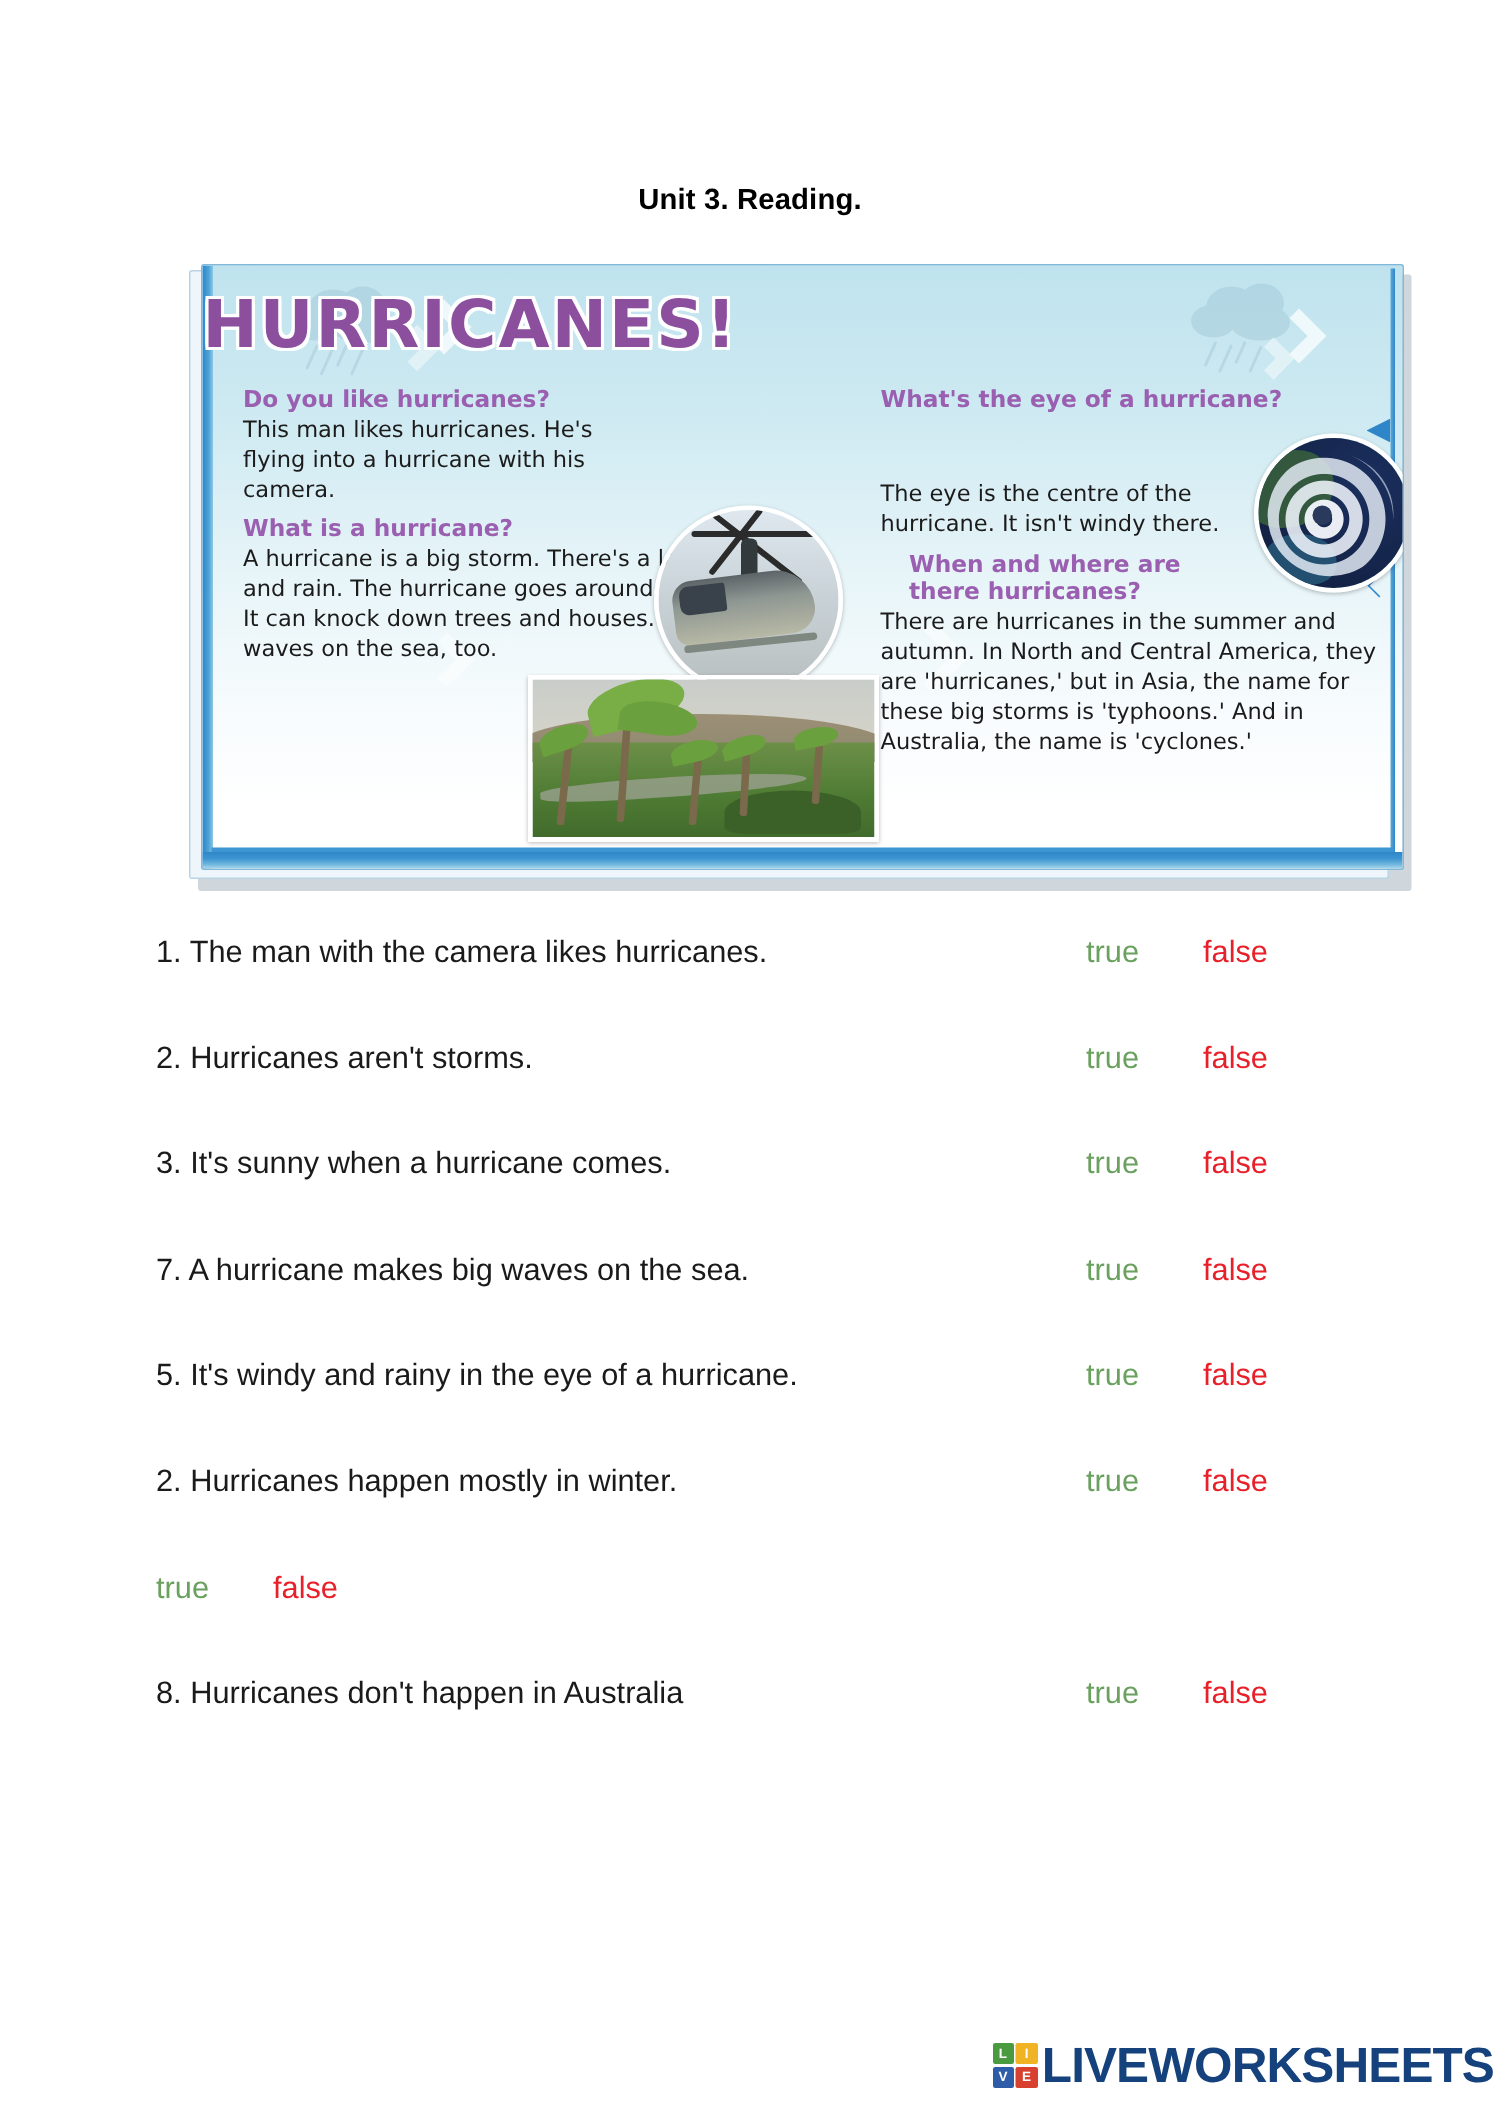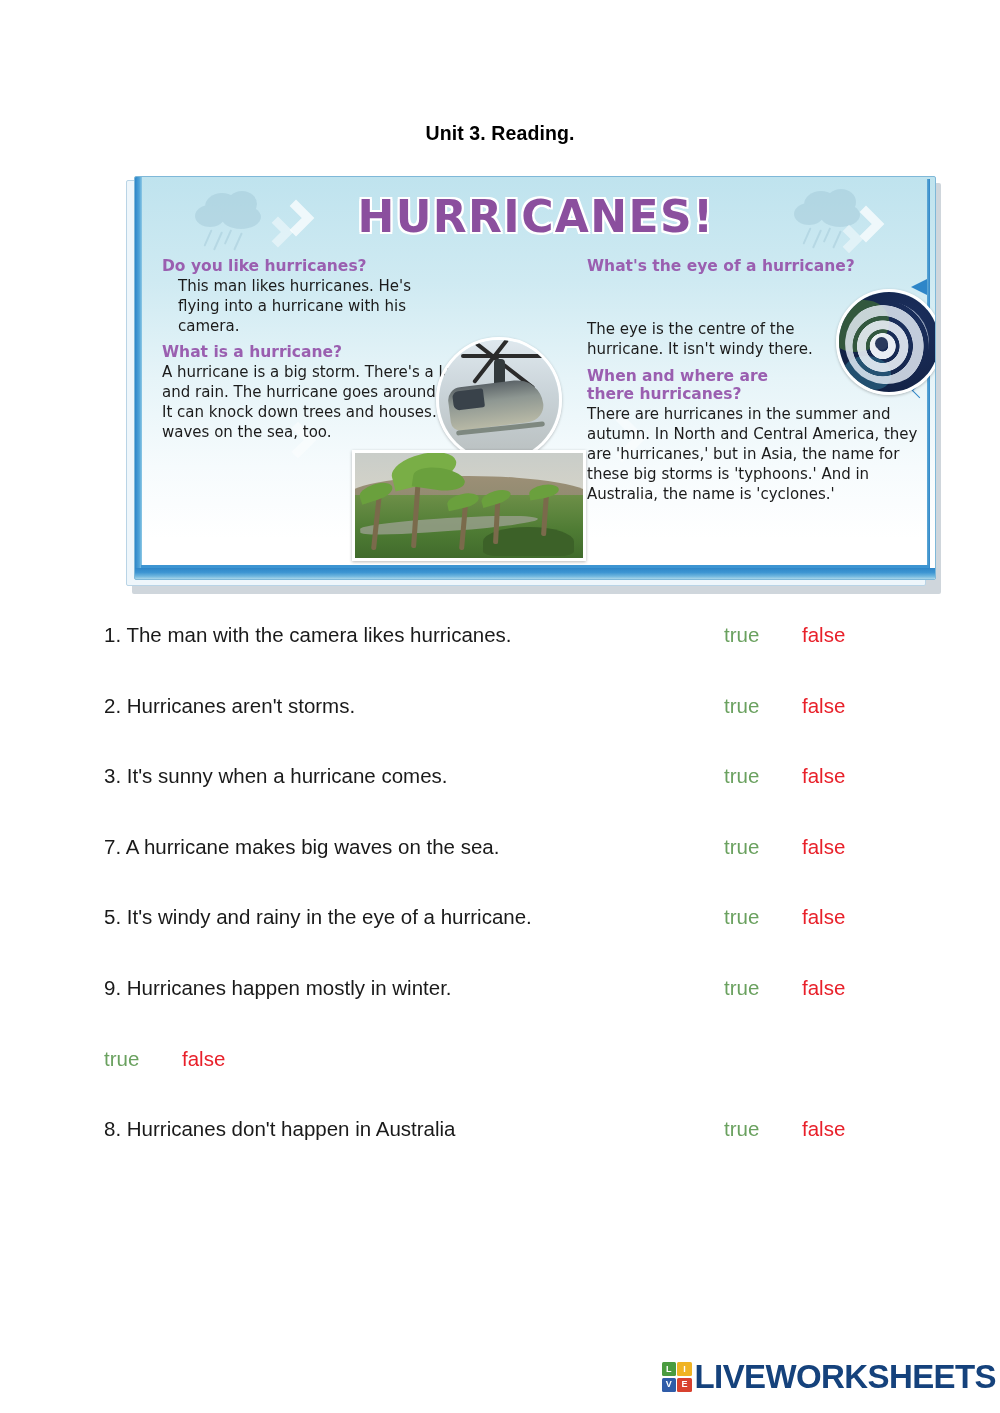--- a/index.html
+++ b/index.html
@@ -137,21 +137,21 @@
     border-top: none;
     border-right: none;
     width: 11px; height: 11px;
   }
 
   
   .card-title {
     position: absolute;
     left: 0; top: 14px;
     width: 802px;
-    text-align: center;
+    text-align: left;
     font-family: "DejaVu Sans", sans-serif;
     font-size: 44px;
     font-weight: bold;
     letter-spacing: 1.4px;
     color: #8b4f9e;
     -webkit-text-stroke: 2.2px #ffffff;
     paint-order: stroke fill;
     text-shadow:
       -2px -2px 0 #ffffff,  2px -2px 0 #ffffff,
       -2px  2px 0 #ffffff,  2px  2px 0 #ffffff,
@@ -420,21 +420,21 @@
       <div class="chev soft" style="left:150px; top:250px; width:26px; height:26px;"></div>
 
       <div class="edge-tab" style="top:102px;"></div>
       <div class="edge-tab hollow" style="top:208px; right:10px;"></div>
 
       <div class="card-title">HURRICANES!</div>
 
       <div class="col col-left">
         <div class="q-block tight">
           <div class="q-head">Do you like hurricanes?</div>
-          <div class="q-body" style="width:250px;margin-left:16px;">This man likes hurricanes. He's flying into a hurricane with his camera.</div>
+          <div class="q-body" style="width:250px;">This man likes hurricanes. He's flying into a hurricane with his camera.</div>
         </div>
         <div class="q-block">
           <div class="q-head">What is a hurricane?</div>
           <div class="q-body">A hurricane is a big storm. There's a lot of wind and rain. The hurricane goes around in a big circle. It can knock down trees and houses. There are big waves on the sea, too.</div>
         </div>
 
         <div class="photo-circle heli-photo">
           <div class="sky-bg"></div>
           <div class="heli-rotor"></div>
           <div class="heli-rotor b2"></div>
@@ -464,21 +464,21 @@
           <div class="frond" style="left:174px; bottom:60px; width:30px; height:13px; transform:rotate(-10deg);"></div>
         </div>
       </div>
 
       <div class="col col-right">
         <div class="q-block tight">
           <div class="q-head">What's the eye of a hurricane?</div>
           <div class="q-body" style="width:230px;margin-top:44px;">The eye is the centre of the hurricane. It isn't windy there.</div>
         </div>
         <div class="q-block">
-          <div class="q-head" style="width:220px;">When and where are there hurricanes?</div>
+          <div class="q-head" style="width:220px;margin-left:19px;">When and where are there hurricanes?</div>
           <div class="q-body">There are hurricanes in the summer and autumn. In North and Central America, they are 'hurricanes,' but in Asia, the name for these big storms is 'typhoons.' And in Australia, the name is 'cyclones.'</div>
         </div>
 
         <div class="photo-circle eye-photo">
           <div class="eye-ocean"></div>
           <div class="eye-land"></div>
           <div class="eye-land2"></div>
           <div class="eye-spiral"></div>
           <div class="eye-core"></div>
         </div>
@@ -515,21 +515,21 @@
       <div class="opt opt-false">false</div>
     </div>
 
     <div class="qrow">
       <div class="qtext">5. It's windy and rainy in the eye of a hurricane.</div>
       <div class="opt opt-true">true</div>
       <div class="opt opt-false">false</div>
     </div>
 
     <div class="qrow">
-      <div class="qtext">9. Hurricanes happen mostly in winter.</div>
+      <div class="qtext">2. Hurricanes happen mostly in winter.</div>
       <div class="opt opt-true">true</div>
       <div class="opt opt-false">false</div>
     </div>
 
     <div class="qrow">
       <div class="opt opt-true">true</div>
       <div class="opt opt-false">false</div>
     </div>
 
     <div class="qrow">

